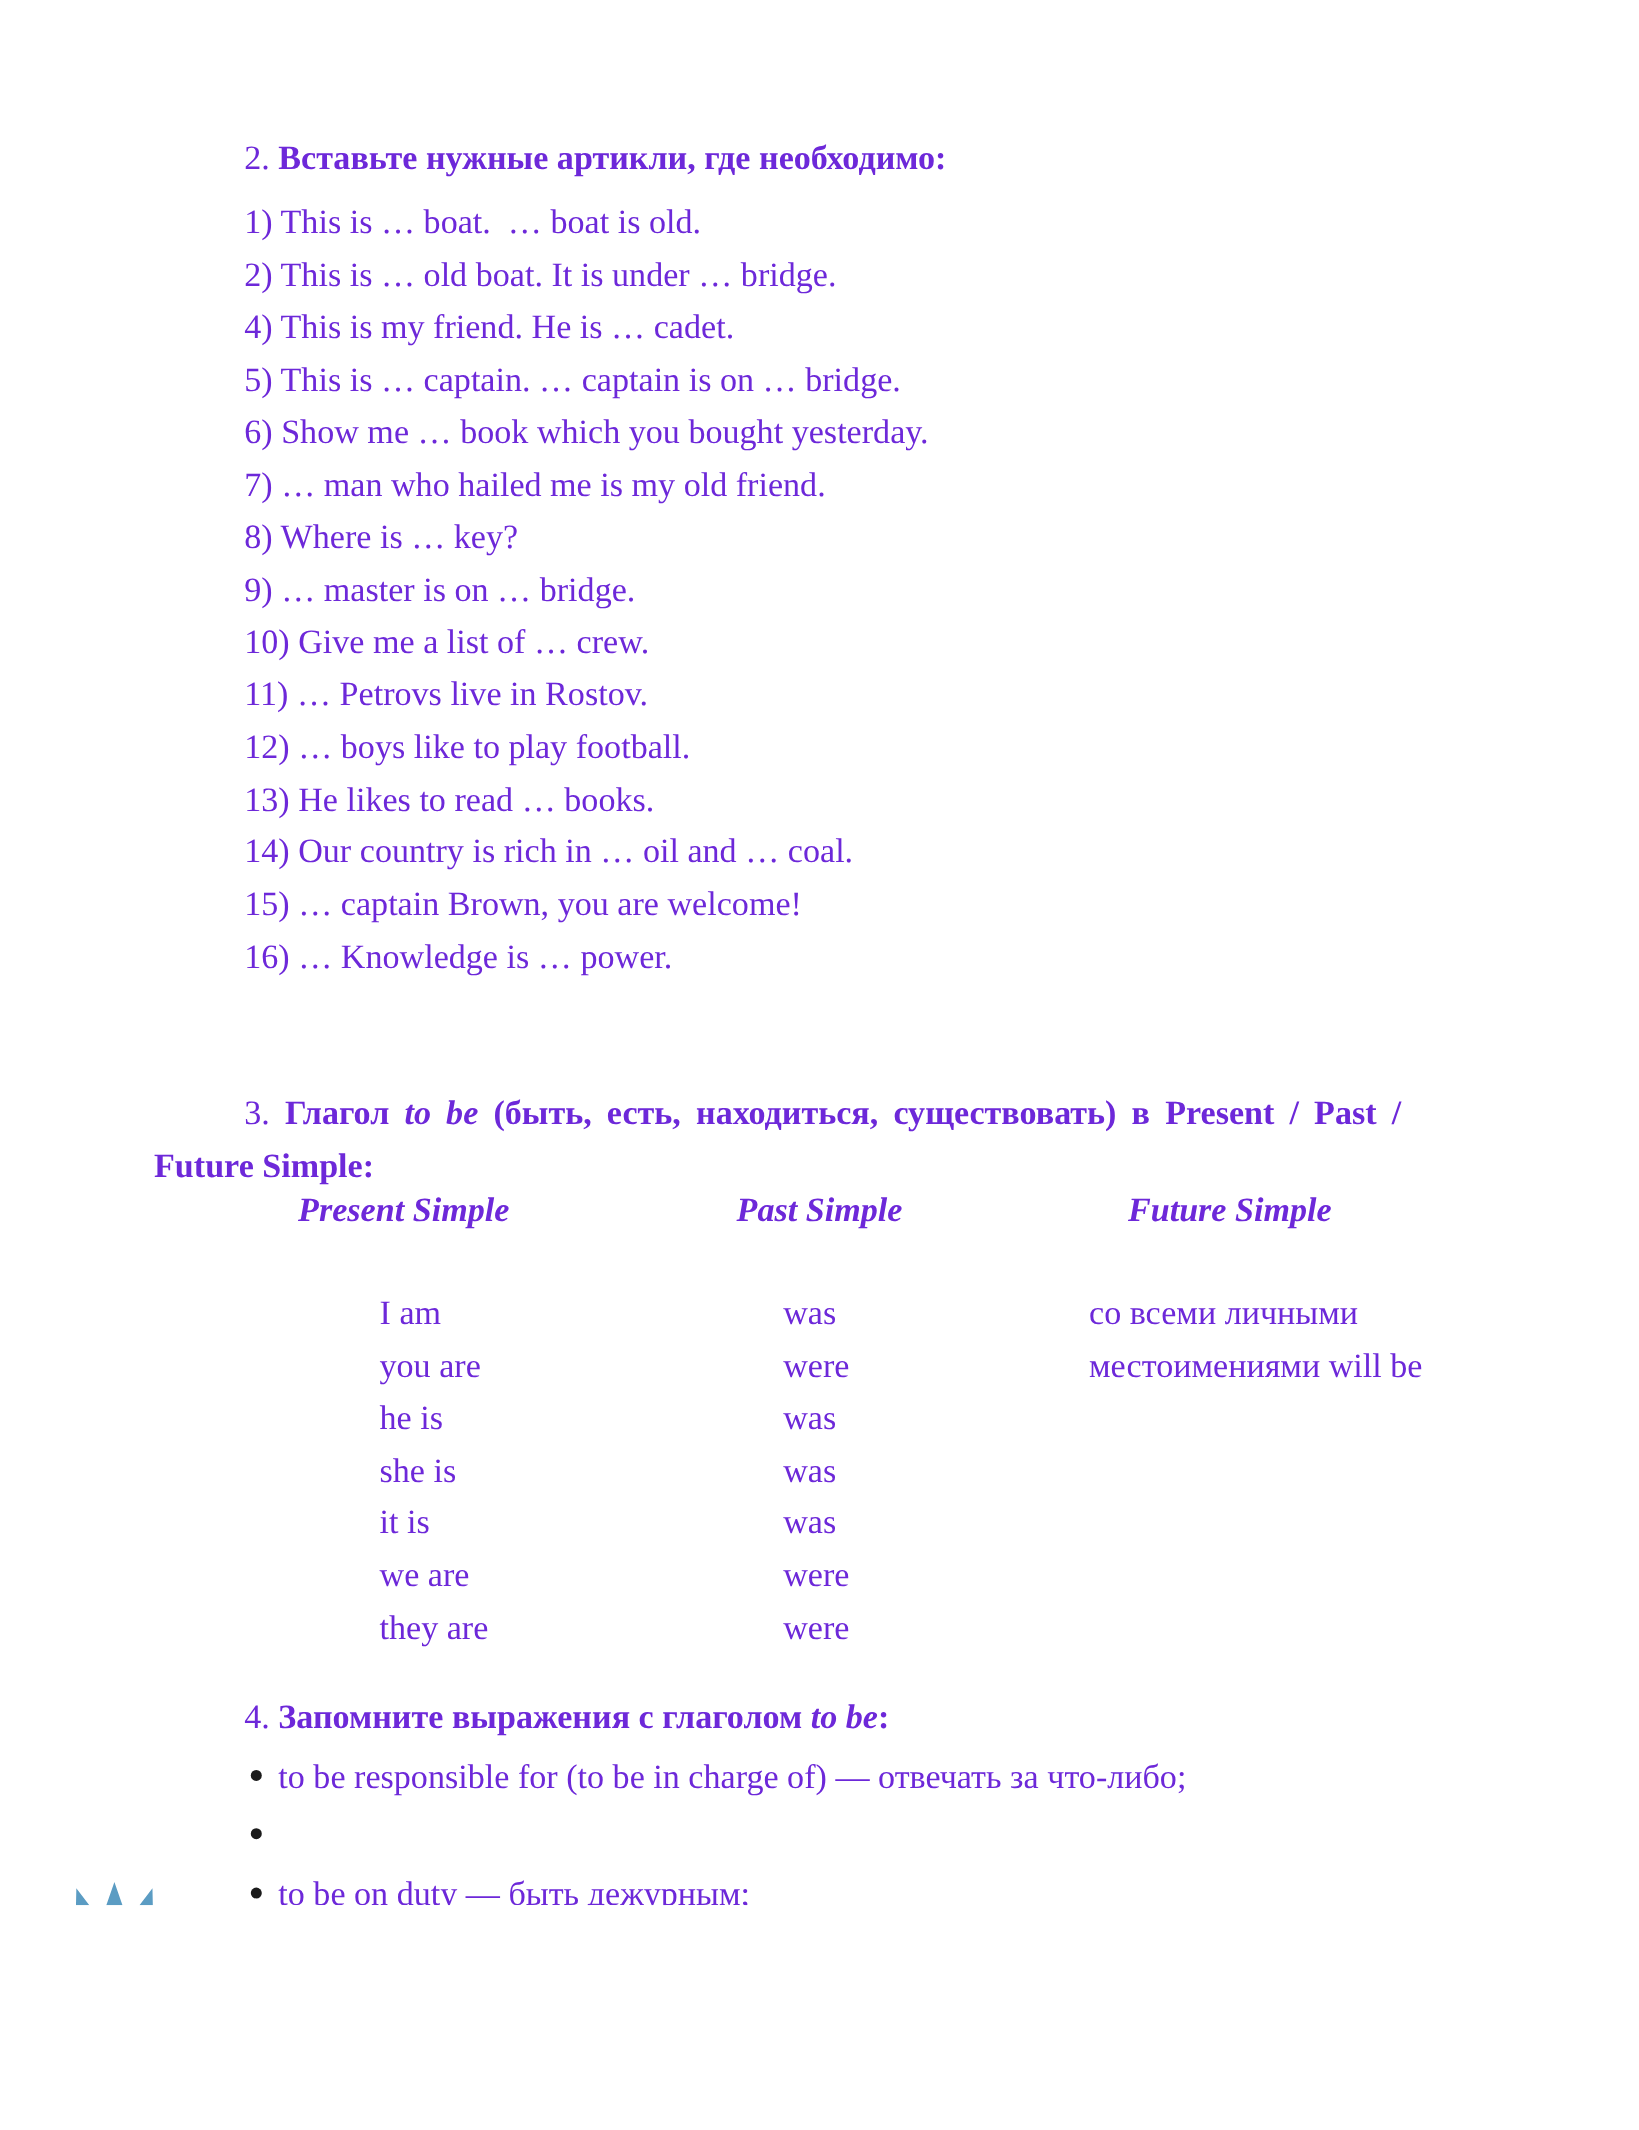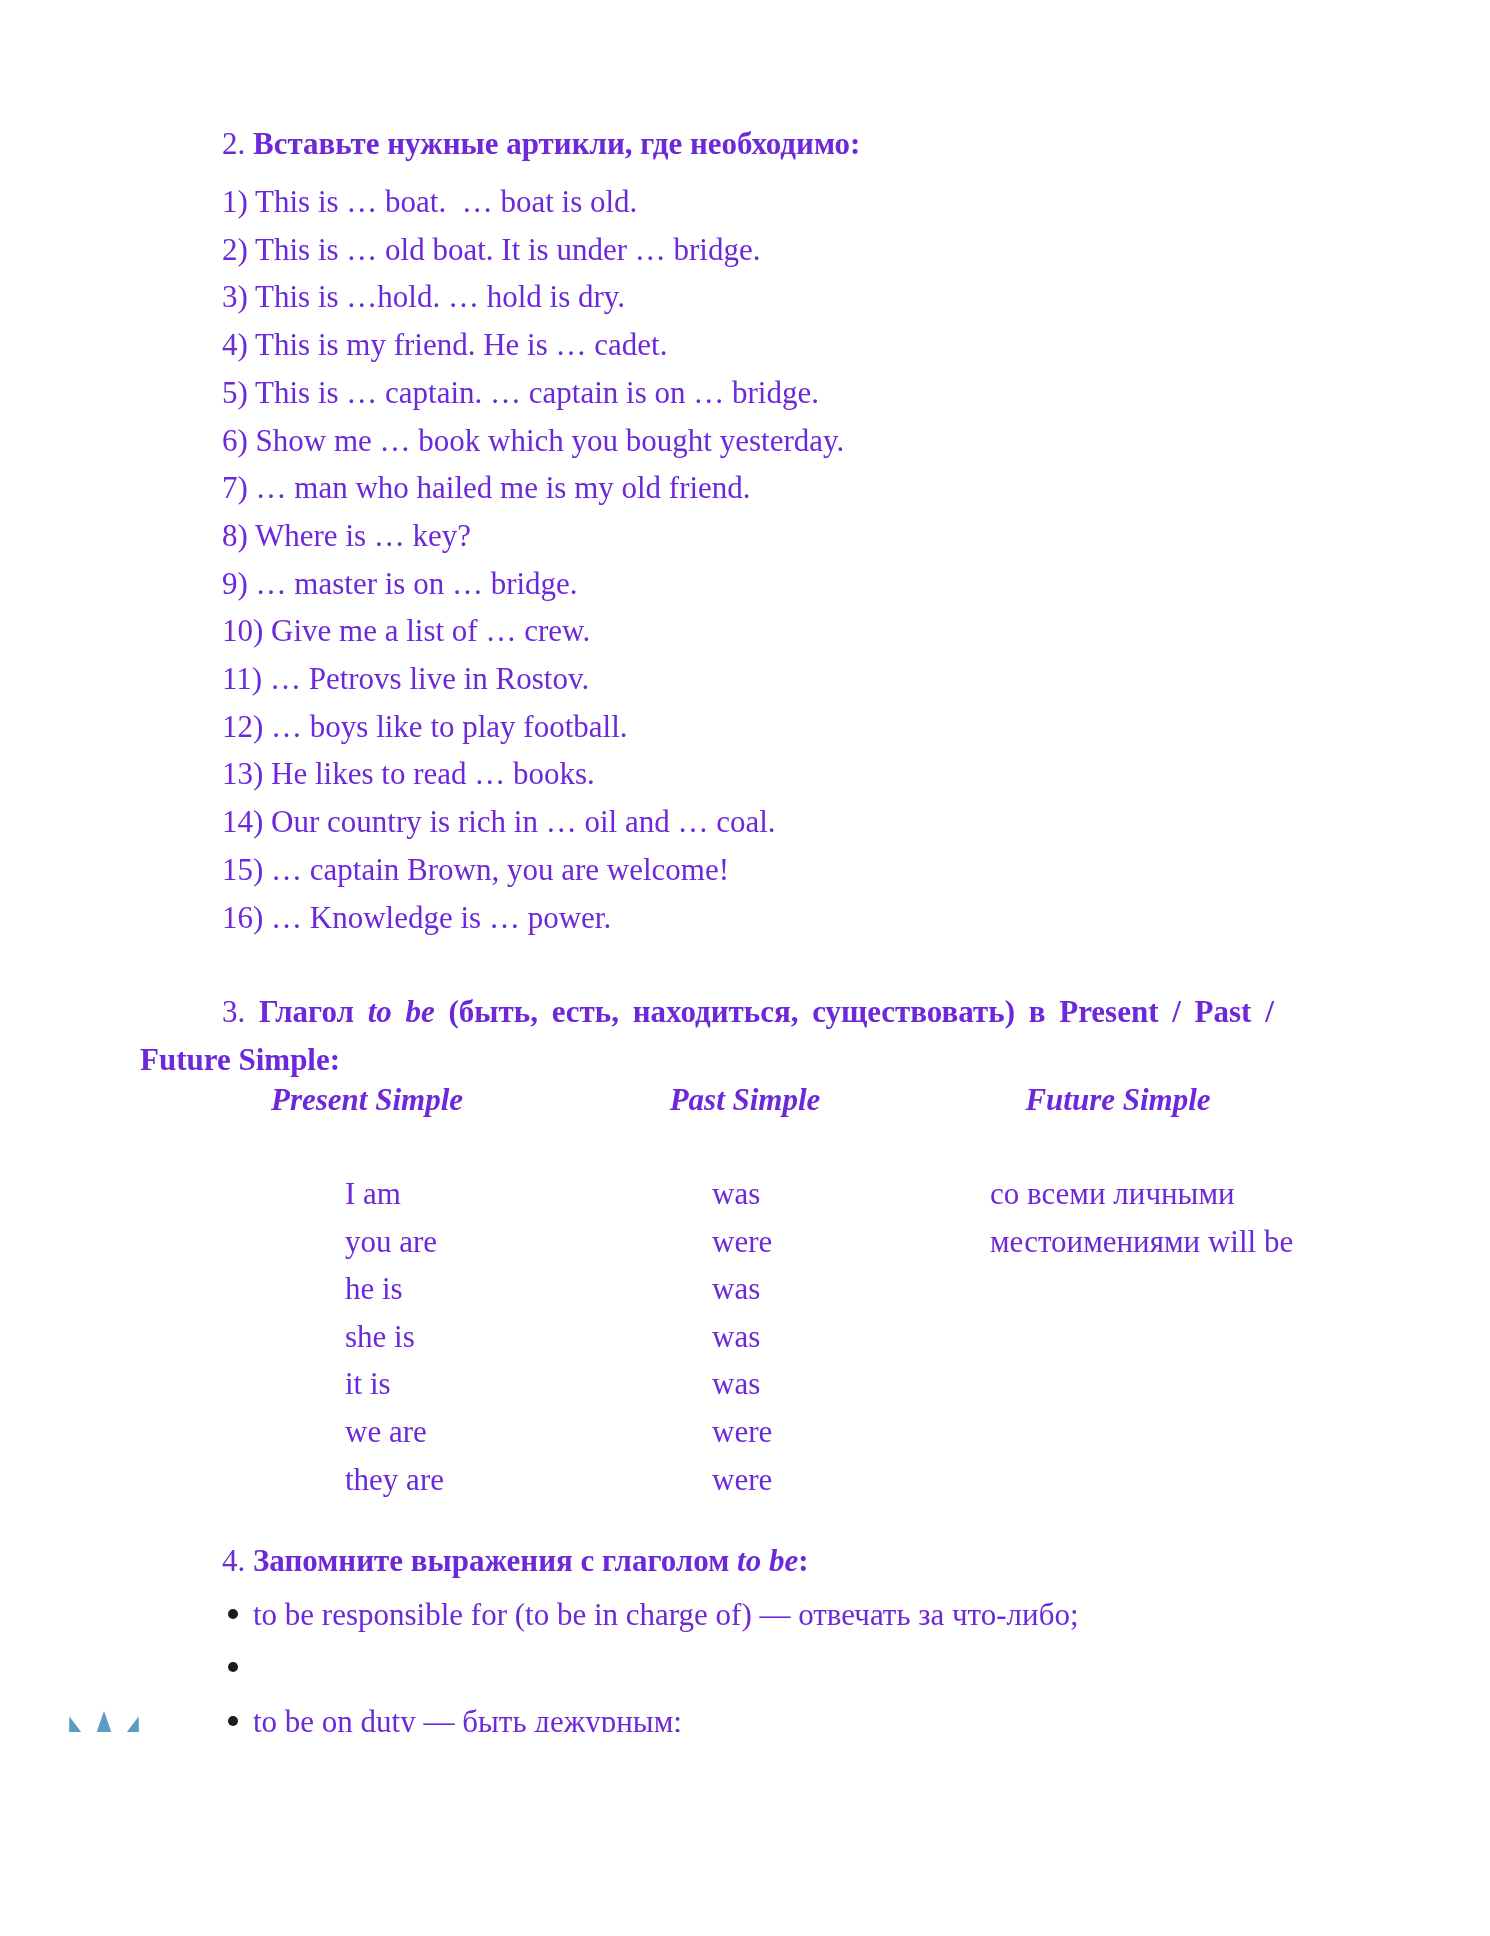--- a/index.html
+++ b/index.html
@@ -27,21 +27,20 @@
 </head>
 <body>
 
 <div class="page">
 
   <div class="abs h2"><span class="num">2.</span> <span class="bold">Вставьте нужные артикли, где необходимо:</span></div>
 
   <div class="abs list">
     <div class="item"><span>1)</span> <span>This is … boat.&nbsp; … boat is old.</span></div>
     <div class="item"><span>2)</span> <span>This is … old boat. It is under … bridge.</span></div>
-    <div class="item"><span>3)</span> <span>This is …hold. … hold is dry.</span></div>
     <div class="item"><span>4)</span> <span>This is my friend. He is … cadet.</span></div>
     <div class="item"><span>5)</span> <span>This is … captain. … captain is on … bridge.</span></div>
     <div class="item"><span>6)</span> <span>Show me … book which you bought yesterday.</span></div>
     <div class="item"><span>7)</span> <span>… man who hailed me is my old friend.</span></div>
     <div class="item"><span>8)</span> <span>Where is … key?</span></div>
     <div class="item"><span>9)</span> <span>… master is on … bridge.</span></div>
     <div class="item"><span>10)</span> <span>Give me a list of … crew.</span></div>
     <div class="item"><span>11)</span> <span>… Petrovs live in Rostov.</span></div>
     <div class="item"><span>12)</span> <span>… boys like to play football.</span></div>
     <div class="item"><span>13)</span> <span>He likes to read … books.</span></div>

